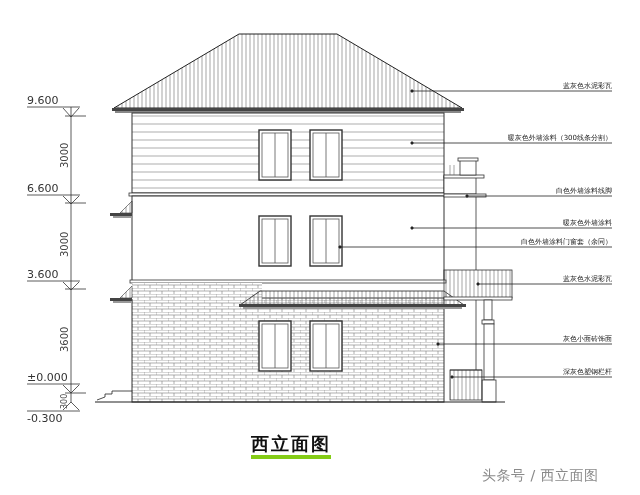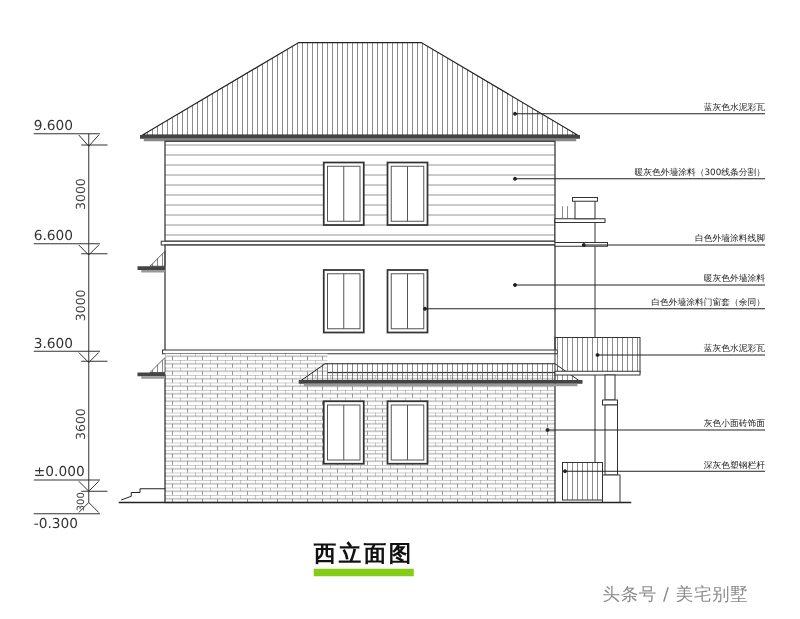--- a/index.html
+++ b/index.html
@@ -4,21 +4,21 @@
 <style>
   html, body { margin:0; padding:0; background:#ffffff; }
   body { width:640px; height:495px; position:relative; overflow:hidden;
          font-family: "DejaVu Sans", sans-serif; }
   #stage { position:absolute; left:0; top:0; width:640px; height:495px; }
   svg text { font-family: "DejaVu Sans", sans-serif; }
   .lvl { font-size:11px; fill:#333; }
   .dim { font-size:10px; fill:#444; }
   .note { font-size:7px; fill:#222; }
   .title { position:absolute; left:251px; top:434px; font-size:18px; font-weight:bold;
-           color:#111; letter-spacing:2px; border-bottom:6px solid #84cc16; padding-bottom:1px;
+           color:#111; letter-spacing:2px; border-bottom:4px solid #84cc16; padding-bottom:1px;
            line-height:20px; }
   .watermark { position:absolute; left:482px; top:467px; font-size:14px; color:#8a8a8a;
                letter-spacing:0.5px; }
 </style>
 </head>
 <body>
 
 <div id="stage">
 <svg width="640" height="495" viewBox="0 0 640 495" xmlns="http://www.w3.org/2000/svg">
   <defs>
@@ -202,13 +202,13 @@
     <text class="note" x="612" y="225" text-anchor="end">暖灰色外墙涂料</text>
     <text class="note" x="612" y="244" text-anchor="end">白色外墙涂料门窗套（余同）</text>
     <text class="note" x="612" y="281" text-anchor="end">蓝灰色水泥彩瓦</text>
     <text class="note" x="612" y="341" text-anchor="end">灰色小面砖饰面</text>
     <text class="note" x="612" y="374" text-anchor="end">深灰色塑钢栏杆</text>
   </g>
 </svg>
 </div>
 
 <div class="title">西立面图</div>
-<div class="watermark">头条号 / 美宅别墅</div>
+<div class="watermark">头条号 / 西立面图</div>
 
 </body></html>

